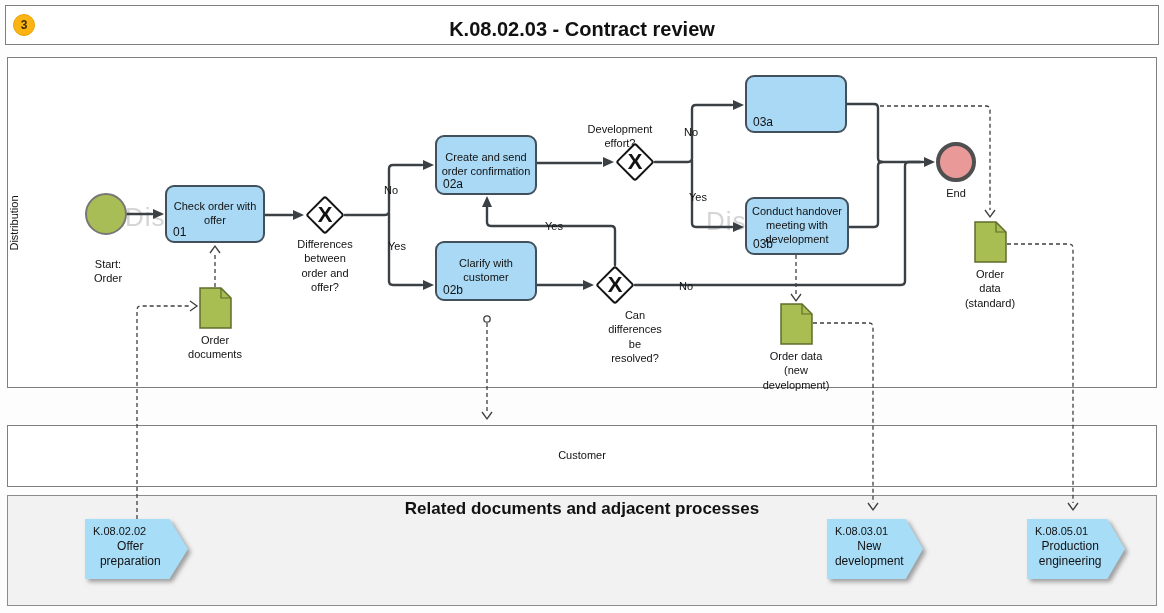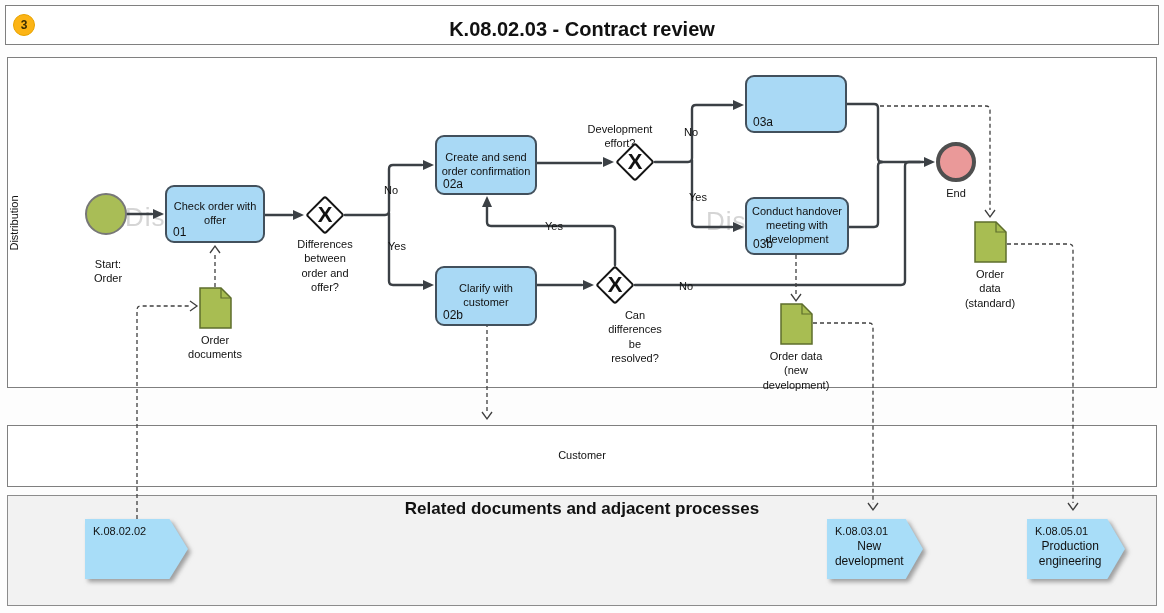--- a/index.html
+++ b/index.html
@@ -169,21 +169,21 @@
 <div class="task" style="left:165px; top:185px; width:100px; height:58px;">
   <div class="task-label">Check order with
 offer</div>
   <div class="task-id">01</div>
 </div>
 <div class="task" style="left:435px; top:135px; width:102px; height:60px;">
   <div class="task-label">Create and send
 order confirmation</div>
   <div class="task-id">02a</div>
 </div>
-<div class="task" style="left:435px; top:266px; width:102px; height:60px;">
+<div class="task" style="left:435px; top:241px; width:102px; height:60px;">
   <div class="task-label">Clarify with
 customer</div>
   <div class="task-id">02b</div>
 </div>
 <div class="task" style="left:745px; top:75px; width:102px; height:58px;">
   <div class="task-id">03a</div>
 </div>
 <div class="task" style="left:745px; top:197px; width:104px; height:58px;">
   <div class="task-label">Conduct handover
 meeting with
@@ -248,20 +248,21 @@
     <path d="M22 1 V11 H32" fill="none" stroke="#5e6e2c" stroke-width="1.2"></path>
   </svg>
 </div>
 <div class="lbl" style="left:990px; top:267px;">Order
 data
 (standard)</div>
 
 <div class="proc-wrap" style="left:85px; top:519px; width:103px; height:60px;">
   <div class="proc">
     <div class="proc-code">K.08.02.02</div>
+    <div class="proc-name">Offer preparation</div>
   </div>
 </div>
 <div class="proc-wrap" style="left:827px; top:519px; width:96px; height:60px;">
   <div class="proc">
     <div class="proc-code">K.08.03.01</div>
     <div class="proc-name">New development</div>
   </div>
 </div>
 <div class="proc-wrap" style="left:1027px; top:519px; width:98px; height:60px;">
   <div class="proc">

